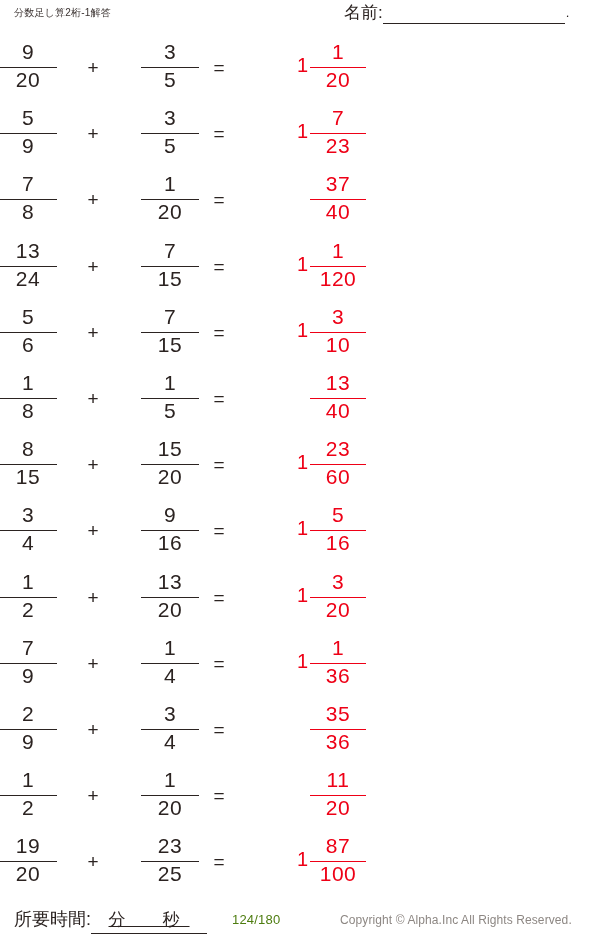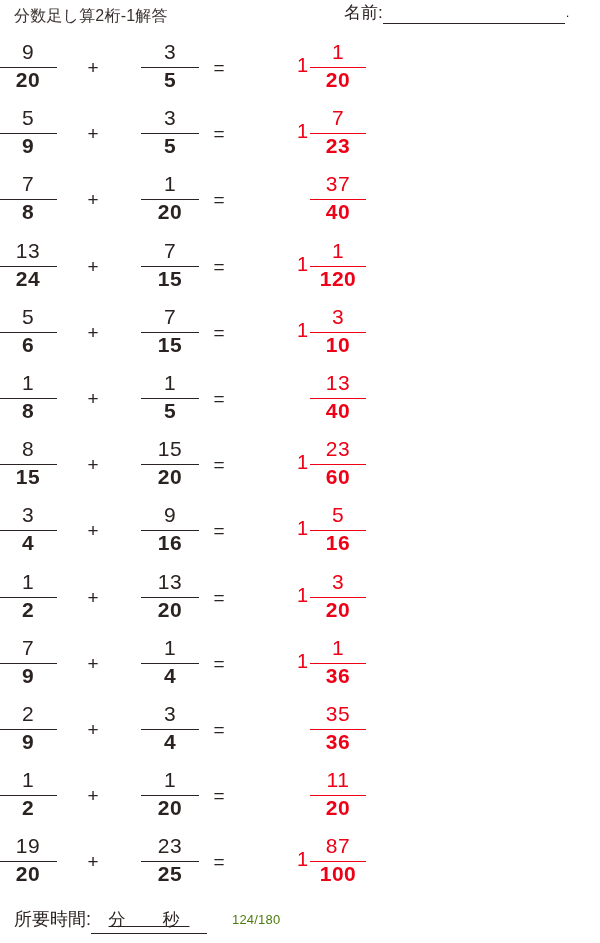--- a/index.html
+++ b/index.html
@@ -20,21 +20,21 @@
   #header {
     position: absolute;
     top: 0; left: 0;
     width: 600px;
     height: 36px;
   }
   #worksheet-title {
     position: absolute;
     left: 14px;
     top: 6px;
-    font-size: 16px;
+    font-size: 10px;
     color: #3a3230;
     letter-spacing: 0.2px;
     white-space: nowrap;
   }
   #name-field {
     position: absolute;
     left: 344px;
     top: 2px;
     display: flex;
     align-items: flex-end;
@@ -79,21 +79,21 @@
     height: 66px;
   }
   .frac .num,
   .frac .den {
     font-size: 21px;
     line-height: 24px;
     height: 24px;
     letter-spacing: 0.5px;
   }
   .frac .num { position: absolute; top: 2px; left: 0; right: 0; }
-  .frac .den { position: absolute; top: 30px; left: 0; right: 0; font-weight: bold; }
+  .frac .den { position: absolute; top: 30px; left: 0; right: 0; }
   .frac .bar {
     position: absolute;
     top: 29px;
     left: 0;
     width: 58px;
     height: 0;
     border-top: 1.6px solid #2b2321;
   }
 
   
@@ -495,13 +495,14 @@
         </div>
       </div>
     </div>
   </div>
 
 <div id="footer">
   <div id="time-field">
     <span id="time-label">所要時間:</span><span id="time-blank">分　秒</span>
   </div>
   <div id="page-counter">124/180</div>
+  <div id="copyright">Copyright ©  Alpha.Inc All Rights Reserved.</div>
 </div>
 
 </body></html>

